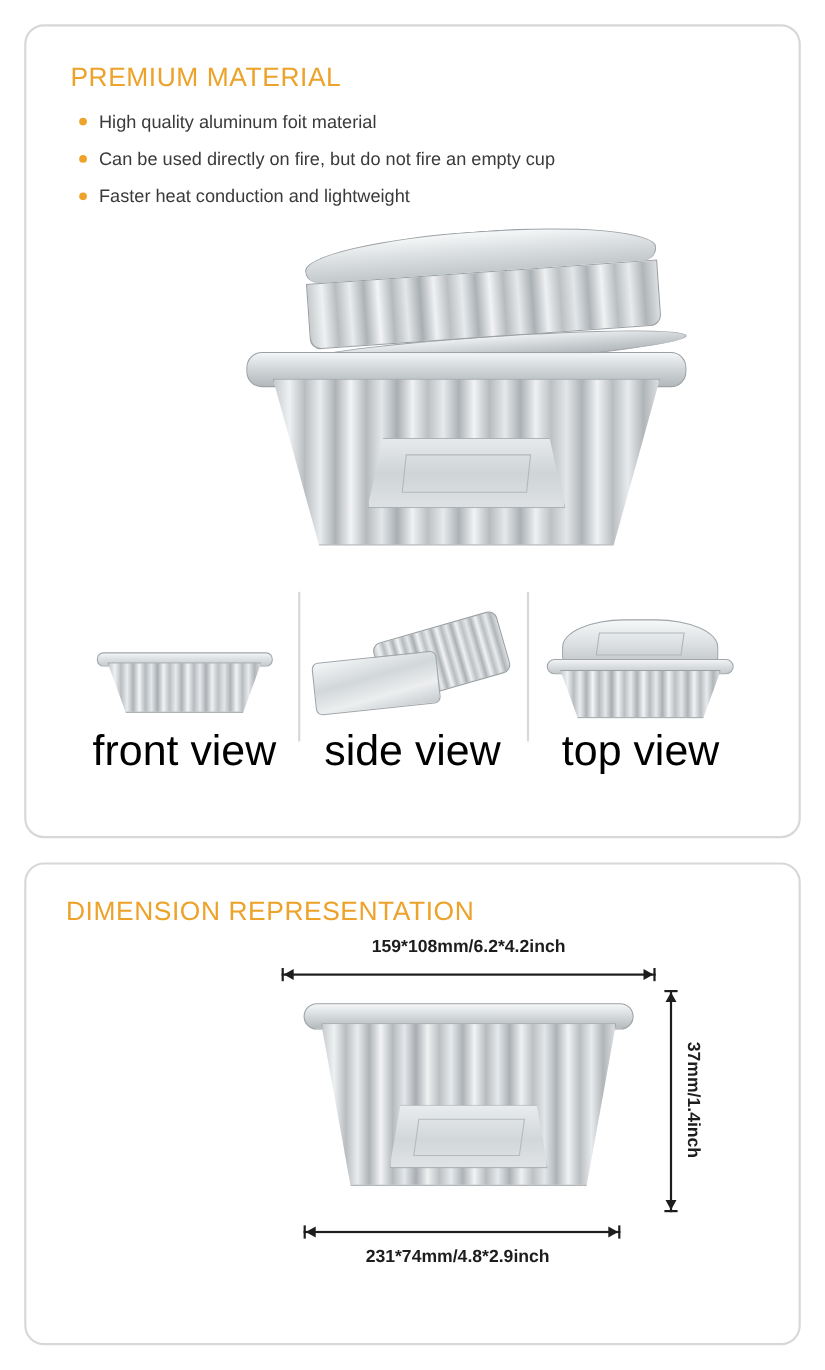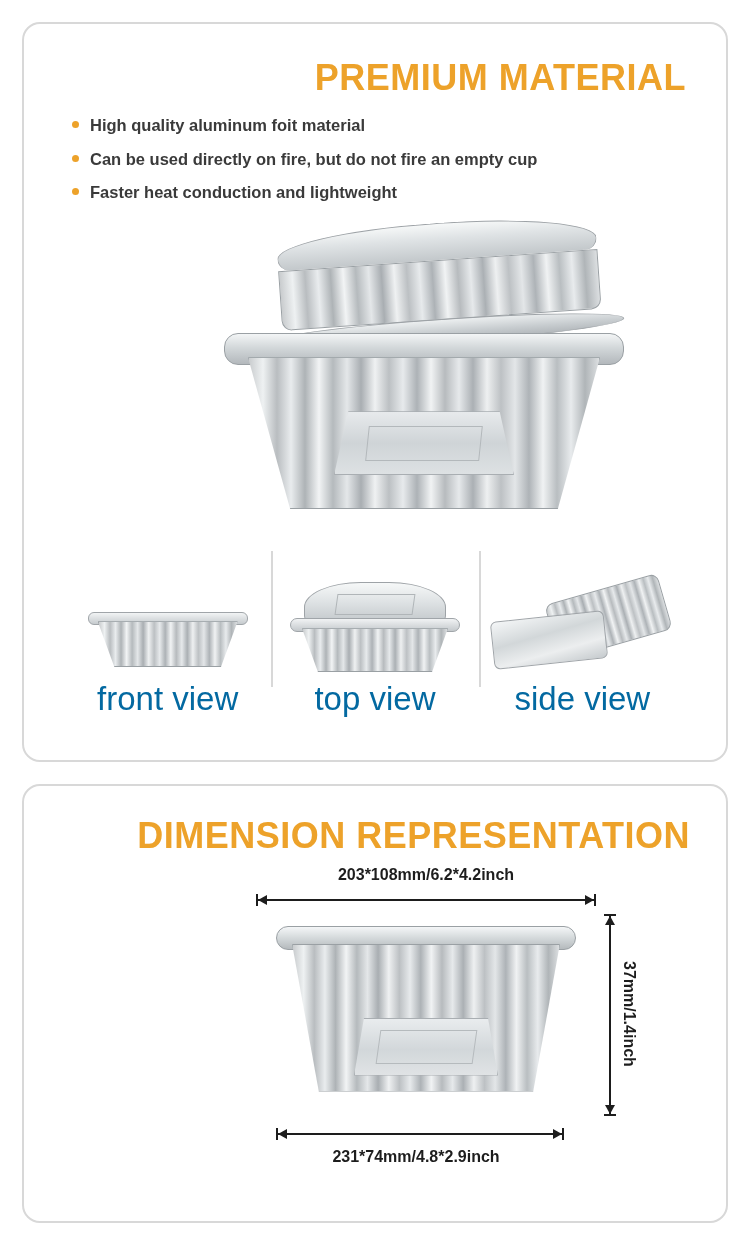--- a/index.html
+++ b/index.html
@@ -35,34 +35,32 @@
     position: relative;
   }
 
   
   .panel-material {
     height: 740px;
     padding: 34px 40px 18px 40px;
   }
 
   .section-title {
-    font-size: 36px;
-    font-weight: bold;
+    font-size: 24px;
+    font-weight: normal;
     color: #eda22a;
     letter-spacing: 0.5px;
     margin: 0 0 16px 0;
     line-height: 1.1;
-    text-align: right;
   }
 
   .bullets {
     list-style: none;
     margin: 0;
     padding: 0 0 0 4px;
-    font-weight: bold;
   }
   .bullets li {
     position: relative;
     padding-left: 22px;
     font-size: 16.5px;
     color: #3a3a3a;
     line-height: 1.45;
     margin-bottom: 10px;
   }
   .bullets li .dot {
@@ -199,22 +197,22 @@
     bottom: 34px;
     width: 2px;
     background: #d8d8d8;
   }
   .view-art {
     position: relative;
     width: 100%;
     height: 110px;
   }
   .view-label {
-    font-size: 33px;
-    color: #0369a1;
+    font-size: 39px;
+    color: #000000;
     line-height: 1;
     padding-bottom: 6px;
   }
 
   
   .fv {
     position: absolute;
     left: 50%;
     transform: translateX(-50%);
     bottom: 14px;
@@ -501,49 +499,49 @@
           <div class="fv">
             <div class="fv-rim"></div>
             <div class="fv-body foil-body"></div>
           </div>
         </div>
         <div class="view-label">front view</div>
       </div>
 
       <div class="view-col">
         <div class="view-art">
+          <div class="sv">
+            <div class="sv-back foil-body"></div>
+            <div class="sv-front"></div>
+          </div>
+        </div>
+        <div class="view-label">side view</div>
+      </div>
+
+      <div class="view-col">
+        <div class="view-art">
           <div class="tv">
             <div class="tv-lid"></div>
             <div class="tv-rim"></div>
             <div class="tv-body foil-body"></div>
           </div>
         </div>
         <div class="view-label">top view</div>
       </div>
 
-      <div class="view-col">
-        <div class="view-art">
-          <div class="sv">
-            <div class="sv-back foil-body"></div>
-            <div class="sv-front"></div>
-          </div>
-        </div>
-        <div class="view-label">side view</div>
-      </div>
-
     </div>
   </section>
 
   <section class="card panel-dimension">
 
     <h2 class="section-title">DIMENSION REPRESENTATION</h2>
 
     <div class="dim-area">
 
-      <div class="dim-text dim-top-label">203*108mm/6.2*4.2inch</div>
+      <div class="dim-text dim-top-label">159*108mm/6.2*4.2inch</div>
 
       <div class="dim-top-line">
         <div class="hline"></div>
         <div class="cap left"></div>
         <div class="cap right"></div>
         <div class="arrow-l"></div>
         <div class="arrow-r"></div>
       </div>
 
       <div class="dim-tray">

